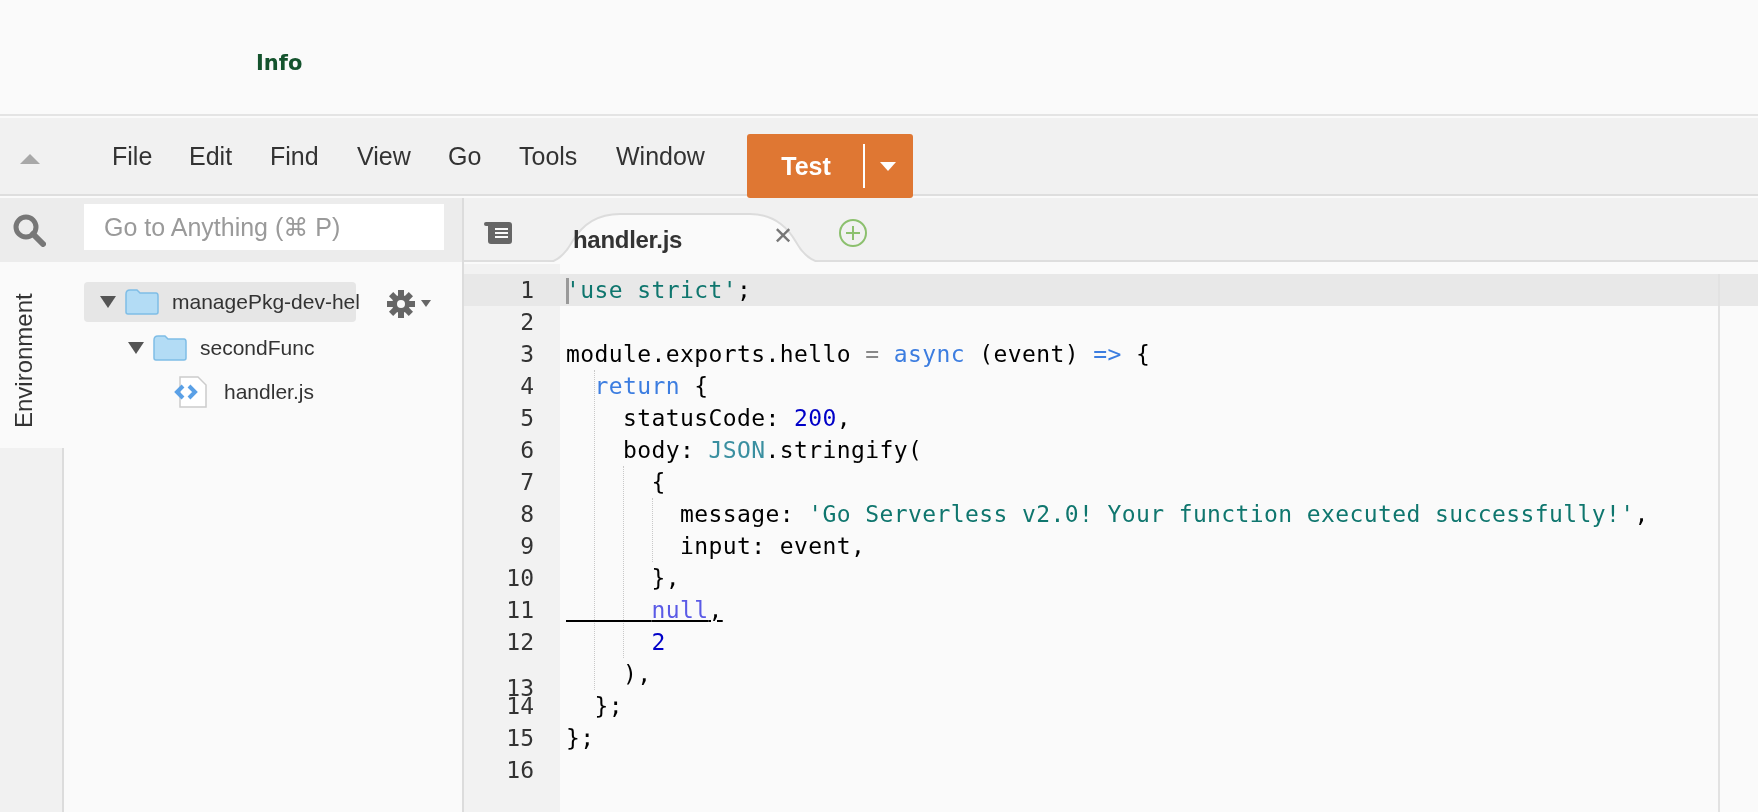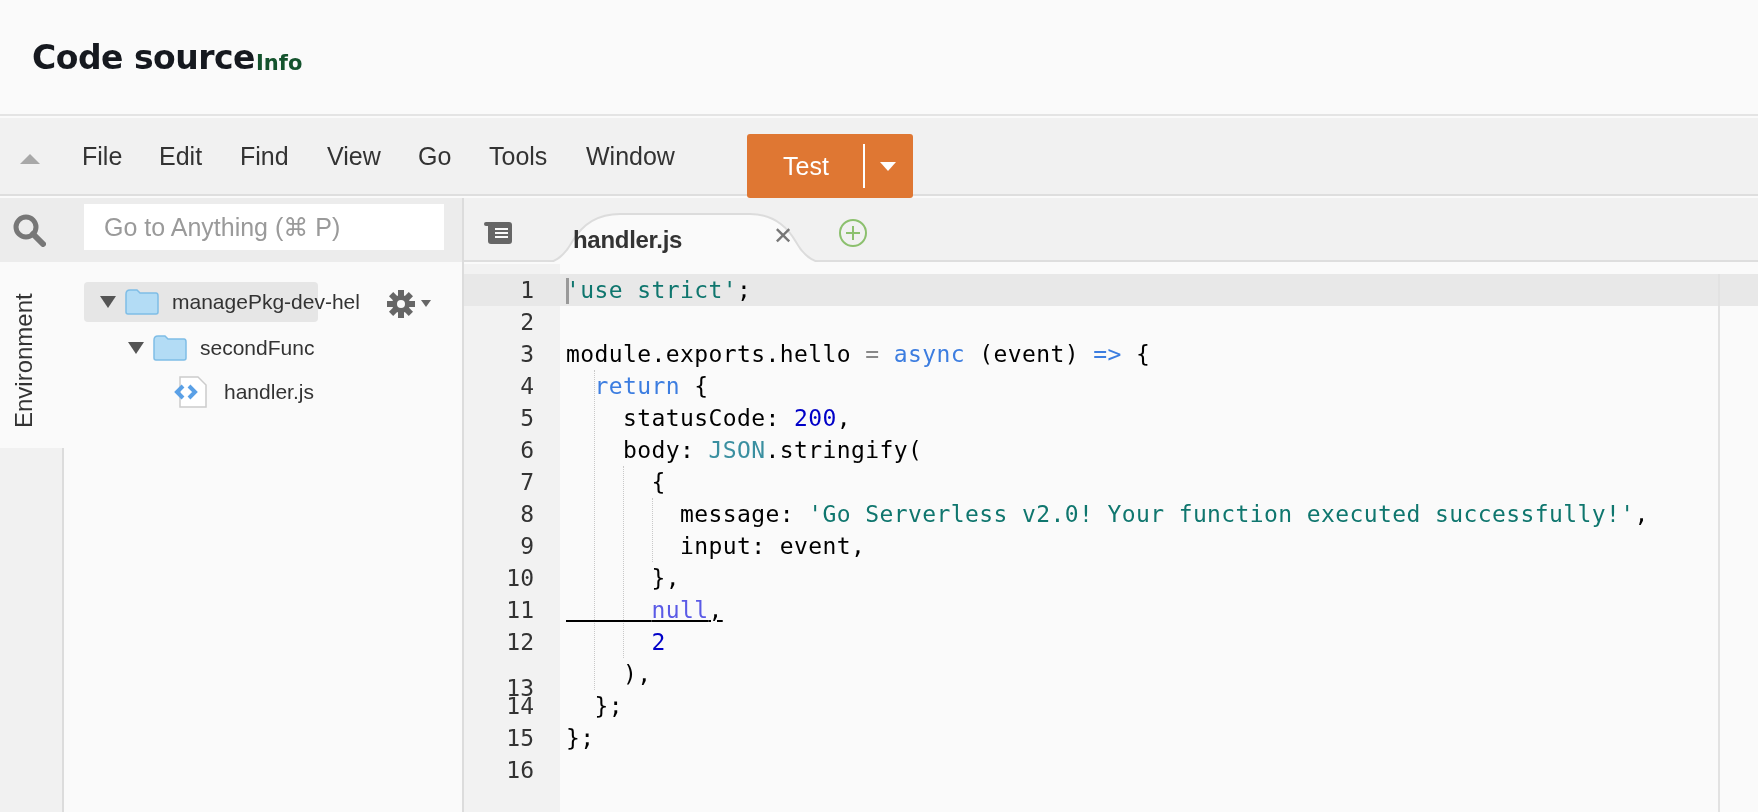--- a/index.html
+++ b/index.html
@@ -4,24 +4,24 @@
   <style>
     * { box-sizing: border-box; margin: 0; padding: 0; }
     html, body { width: 1758px; height: 812px; overflow: hidden; background: #fafafa; font-family: "Liberation Sans", sans-serif; }
 
     .header { position: absolute; left: 0; top: 0; width: 1758px; height: 116px; background: #fafafa; border-bottom: 2px solid #e4e4e4; }
     .page-title { position: absolute; left: 32px; top: 38px; font-family: "DejaVu Sans", sans-serif; font-weight: bold; font-size: 33px; color: #16191f; letter-spacing: -0.5px; }
     .info-link { position: absolute; left: 256px; top: 51px; font-family: "DejaVu Sans", sans-serif; font-weight: bold; font-size: 21px; color: #14532d; cursor: pointer; }
 
     .menubar { position: absolute; left: 0; top: 118px; width: 1758px; height: 78px; background: #f1f1f1; border-bottom: 2px solid #dedede; }
     .collapse-btn { position: absolute; left: 20px; top: 36px; width: 0; height: 0; border-left: 10px solid transparent; border-right: 10px solid transparent; border-bottom: 10px solid #a8a8a8; cursor: pointer; }
-    .menu-item { position: absolute; top: 24px; font-size: 25px; color: #333; cursor: pointer; }
+    .menu-item { position: absolute; top: 24px; font-size: 25px; color: #333; cursor: pointer; margin-left: 30px; }
 
     .test-btn { position: absolute; left: 747px; top: 16px; width: 166px; height: 64px; background: #df7733; border-radius: 3px; cursor: pointer; }
-    .test-btn .lbl { position: absolute; left: 0; width: 118px; top: 0; height: 64px; line-height: 64px; text-align: center; color: #fff; font-weight: normal; font-size: 25px; }
+    .test-btn .lbl { position: absolute; left: 0; width: 118px; top: 0; height: 64px; line-height: 64px; text-align: center; color: #fff; font-weight: bold; font-size: 25px; }
     .test-btn .divider { position: absolute; left: 116px; top: 10px; width: 2px; height: 44px; background: #fff; }
     .test-btn .caret { position: absolute; left: 133px; top: 28px; width: 0; height: 0; border-left: 8px solid transparent; border-right: 8px solid transparent; border-top: 9px solid #fff; }
     .deploy-btn { position: absolute; left: 933px; top: 15px; width: 153px; height: 64px; background: #fff; border: 2px solid #dcdcdc; border-radius: 3px; color: #b3bcbf; font-weight: bold; font-size: 25px; text-align: center; line-height: 60px; cursor: pointer; }
 
     .search-row { position: absolute; left: 0; top: 198px; width: 463px; height: 64px; background: #ececec; }
     .search-icon { position: absolute; left: 12px; top: 15px; width: 34px; height: 34px; }
     .search-input { position: absolute; left: 84px; top: 6px; width: 360px; height: 46px; background: #fff; border: none; font-size: 25px; color: #999; padding-left: 20px; font-family: "Liberation Sans", sans-serif; outline: none; }
     .search-input::placeholder { color: #9a9a9a; }
 
     .env-tab { position: absolute; left: 0; top: 262px; width: 62px; height: 186px; background: #fafafa; }
@@ -58,21 +58,20 @@
     .t-kw { color: #3c7de0; }
     .t-num { color: #0000c8; }
     .t-sup { color: #3a8fa0; }
     .t-null { color: #5a5ae6; }
     .t-op { color: #888; }
   </style>
 </head>
 <body>
 
 <div class="header">
-  <h1 class="page-title">Code source</h1>
   <a class="info-link">Info</a>
 </div>
 
 <div class="menubar">
   <div class="collapse-btn"></div>
   <span class="menu-item" style="left:82px">File</span>
   <span class="menu-item" style="left:159px">Edit</span>
   <span class="menu-item" style="left:240px">Find</span>
   <span class="menu-item" style="left:327px">View</span>
   <span class="menu-item" style="left:418px">Go</span>
@@ -93,21 +92,21 @@
   </svg>
   <input class="search-input" type="text" placeholder="Go to Anything (⌘ P)" style="">
 </div>
 
 <div class="env-tab"></div>
 <div class="env-strip"></div>
 <span class="env-label">Environment</span>
 
 <div class="tree-panel"></div>
 
-<div class="tree-row sel" style="left:84px; top:282px; width:234px;">
+<div class="tree-row sel" style="left:84px; top:282px; width:272px;">
   <span class="tri" style="left:16px"></span>
   <svg class="folder" style="left:40px" viewBox="0 0 36 28">
     <path d="M2 6 Q2 2 6 2 L13 2 L16 5 L32 5 Q34 5 34 8 L34 24 Q34 26 32 26 L4 26 Q2 26 2 24 Z" fill="#b3dcf5" stroke="#7fbde6" stroke-width="1.5"></path>
   </svg>
   <span class="tree-label" style="left:88px; width:188px;">managePkg-dev-hel</span>
 </div>
 
 <div class="gear-wrap">
   <svg width="32" height="32" viewBox="0 0 32 32" style="position:absolute;left:0;top:-2px">
     <g fill="#666">

